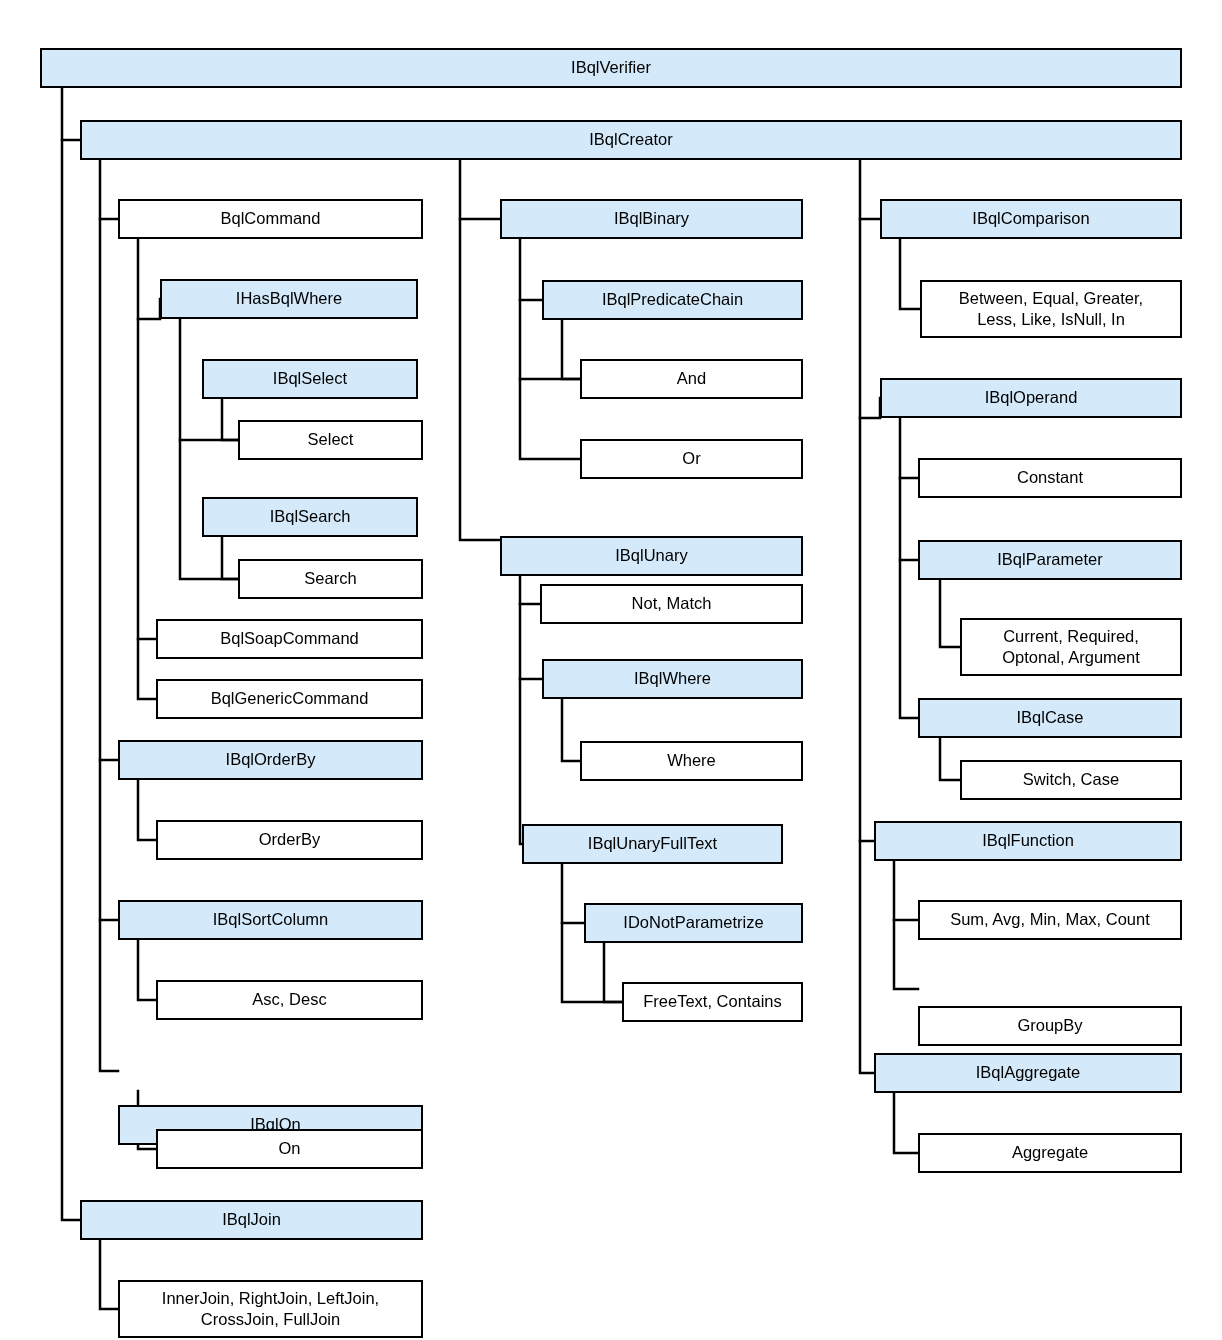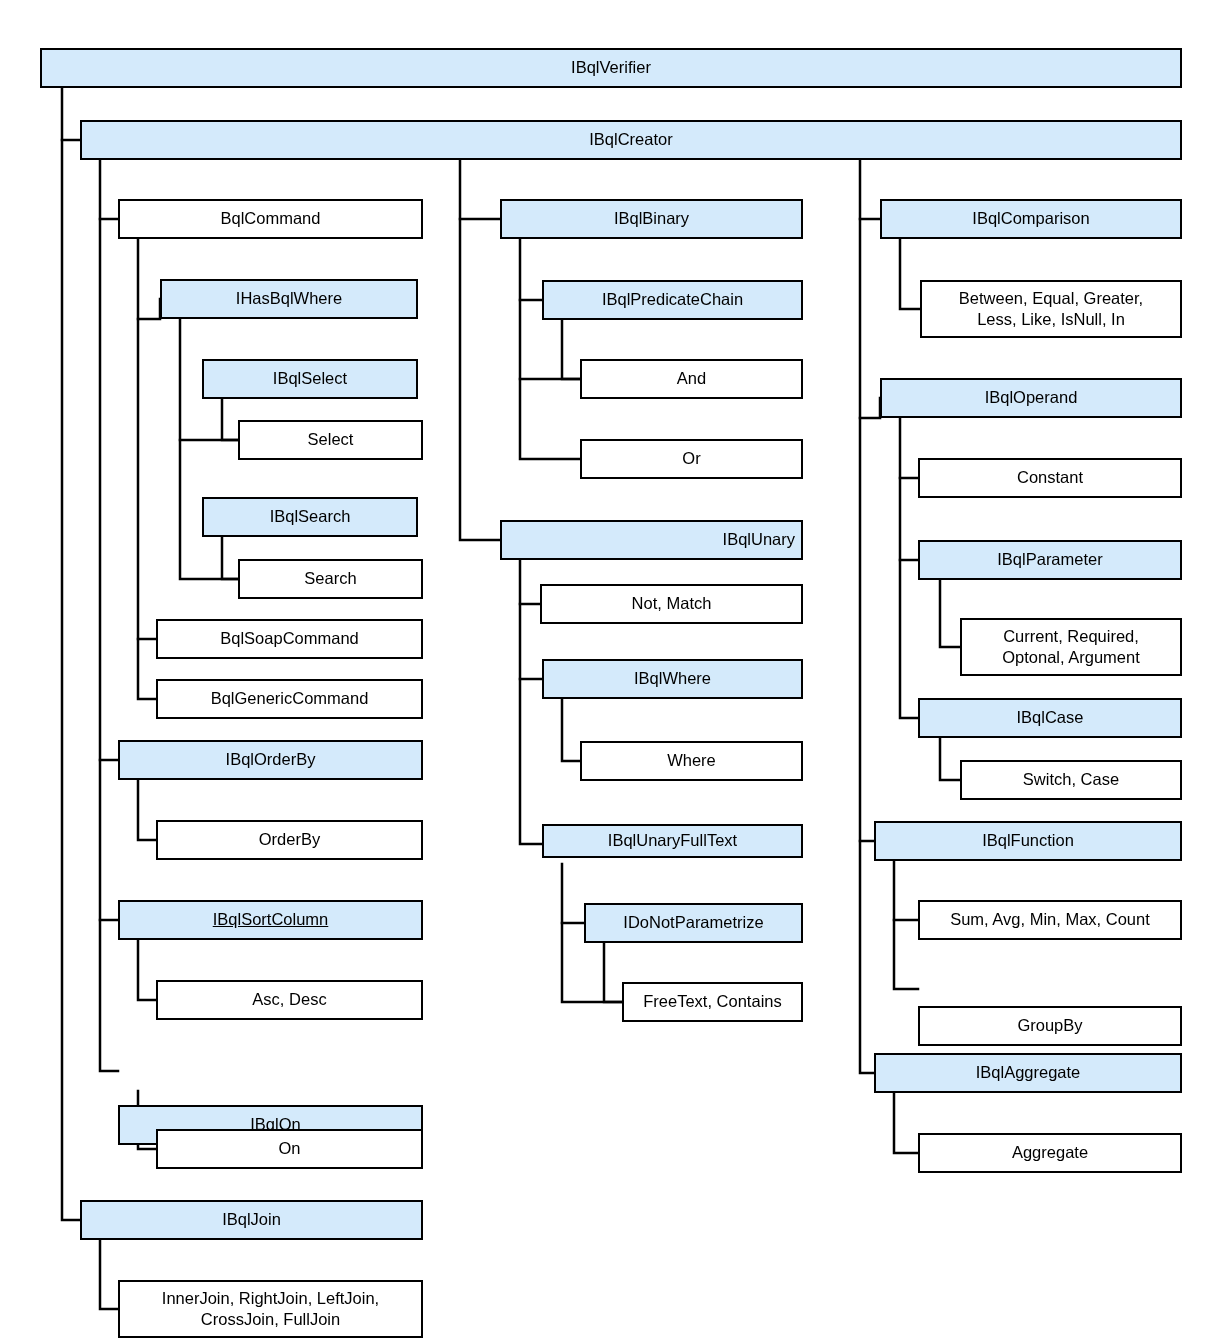--- a/index.html
+++ b/index.html
@@ -98,36 +98,36 @@
     <div class="node" style="left: 118px; top: 199px; width: 305px; height: 40px;"><span>BqlCommand</span></div>
     <div class="node iface" style="left: 160px; top: 279px; width: 258px; height: 40px;"><span>IHasBqlWhere</span></div>
     <div class="node iface" style="left: 202px; top: 359px; width: 216px; height: 40px;"><span>IBqlSelect</span></div>
     <div class="node" style="left: 238px; top: 420px; width: 185px; height: 40px;"><span>Select</span></div>
     <div class="node iface" style="left: 202px; top: 497px; width: 216px; height: 40px;"><span>IBqlSearch</span></div>
     <div class="node" style="left: 238px; top: 559px; width: 185px; height: 40px;"><span>Search</span></div>
     <div class="node" style="left: 156px; top: 619px; width: 267px; height: 40px;"><span>BqlSoapCommand</span></div>
     <div class="node" style="left: 156px; top: 679px; width: 267px; height: 40px;"><span>BqlGenericCommand</span></div>
     <div class="node iface" style="left: 118px; top: 740px; width: 305px; height: 40px;"><span>IBqlOrderBy</span></div>
     <div class="node" style="left: 156px; top: 820px; width: 267px; height: 40px;"><span>OrderBy</span></div>
-    <div class="node iface" style="left: 118px; top: 900px; width: 305px; height: 40px; text-decoration: underline;"><span>IBqlSortColumn</span></div>
+    <div class="node iface" style="left: 118px; top: 900px; width: 305px; height: 40px;"><span>IBqlSortColumn</span></div>
     <div class="node" style="left: 156px; top: 980px; width: 267px; height: 40px;"><span>Asc, Desc</span></div>
     <div class="node iface" style="left: 118px; top: 1105px; width: 305px; height: 40px; padding-left: 16px;"><span>IBqlOn</span></div>
     <div class="node" style="left: 156px; top: 1129px; width: 267px; height: 40px; justify-content: center;"><span>On</span></div>
     <div class="node iface" style="left: 80px; top: 1200px; width: 343px; height: 40px;"><span>IBqlJoin</span></div>
     <div class="node" style="left: 118px; top: 1280px; width: 305px; height: 58px;"><span>InnerJoin, RightJoin, LeftJoin,
 CrossJoin, FullJoin</span></div>
     <div class="node iface" style="left: 500px; top: 199px; width: 303px; height: 40px;"><span>IBqlBinary</span></div>
     <div class="node iface" style="left: 542px; top: 280px; width: 261px; height: 40px;"><span>IBqlPredicateChain</span></div>
     <div class="node" style="left: 580px; top: 359px; width: 223px; height: 40px;"><span>And</span></div>
     <div class="node" style="left: 580px; top: 439px; width: 223px; height: 40px;"><span>Or</span></div>
-    <div class="node iface" style="left: 500px; top: 520px; width: 303px; height: 40px; justify-content: flex-end;"><span>IBqlUnary</span></div>
+    <div class="node iface" style="left: 500px; top: 536px; width: 303px; height: 40px;"><span>IBqlUnary</span></div>
     <div class="node" style="left: 540px; top: 584px; width: 263px; height: 40px;"><span>Not, Match</span></div>
     <div class="node iface" style="left: 542px; top: 659px; width: 261px; height: 40px;"><span>IBqlWhere</span></div>
     <div class="node" style="left: 580px; top: 741px; width: 223px; height: 40px;"><span>Where</span></div>
-    <div class="node iface" style="left: 542px; top: 824px; width: 261px; height: 34px;"><span>IBqlUnaryFullText</span></div>
+    <div class="node iface" style="left: 522px; top: 824px; width: 261px; height: 40px;"><span>IBqlUnaryFullText</span></div>
     <div class="node iface" style="left: 584px; top: 903px; width: 219px; height: 40px; align-items: center;"><span>IDoNotParametrize</span></div>
     <div class="node" style="left: 622px; top: 982px; width: 181px; height: 40px; justify-content: center;"><span>FreeText, Contains</span></div>
     <div class="node iface" style="left: 880px; top: 199px; width: 302px; height: 40px;"><span>IBqlComparison</span></div>
     <div class="node" style="left: 920px; top: 280px; width: 262px; height: 58px;"><span>Between, Equal, Greater,
 Less, Like, IsNull, In</span></div>
     <div class="node iface" style="left: 880px; top: 378px; width: 302px; height: 40px;"><span>IBqlOperand</span></div>
     <div class="node" style="left: 918px; top: 458px; width: 264px; height: 40px;"><span>Constant</span></div>
     <div class="node iface" style="left: 918px; top: 540px; width: 264px; height: 40px;"><span>IBqlParameter</span></div>
     <div class="node" style="left: 960px; top: 618px; width: 222px; height: 58px;"><span>Current, Required,
 Optonal, Argument</span></div>

